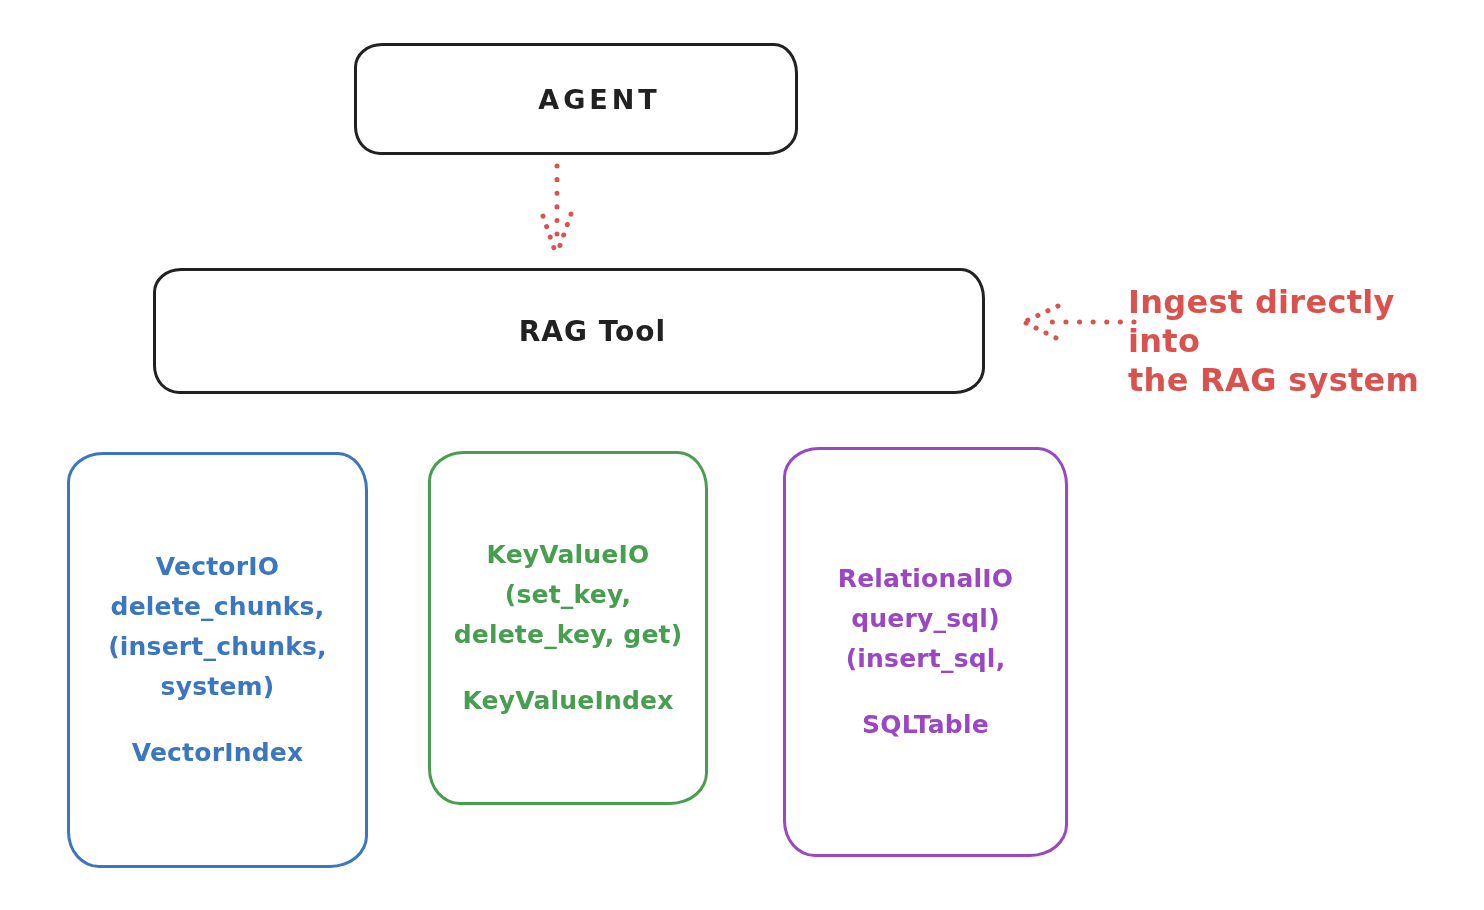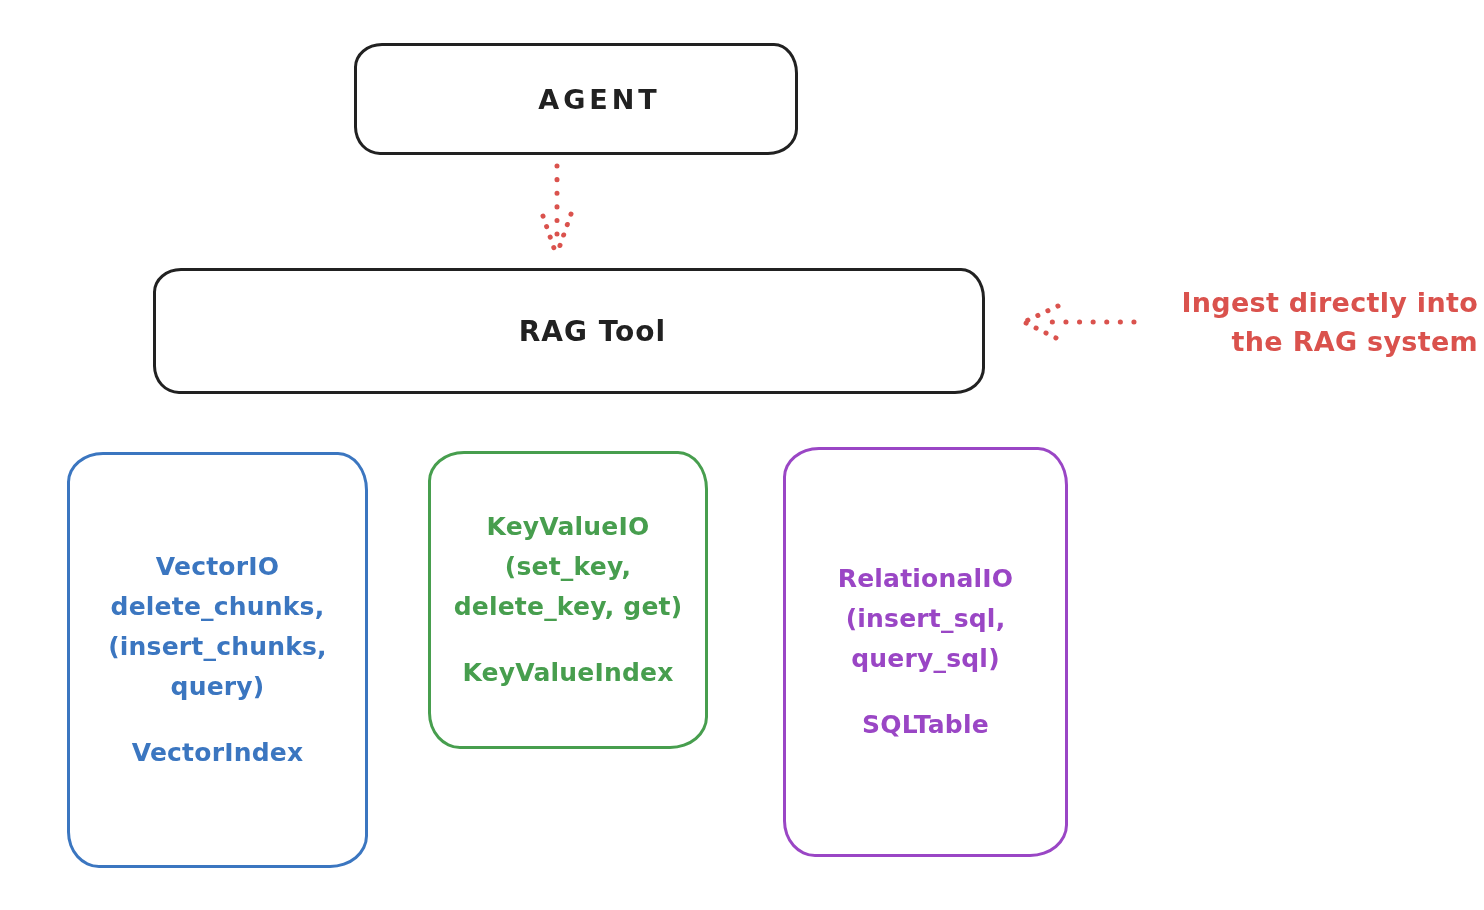--- a/index.html
+++ b/index.html
@@ -69,23 +69,23 @@
     stroke-linecap: round;
     fill: none;
   }
   .arrow .dots  { stroke-dasharray: 0.1 13.5; }
   .arrow .head  { stroke-dasharray: 0.1 11; }
   .annotation {
     position: absolute;
     left: 1128px;
     top: 283px;
     width: 350px;
-    text-align: right;
+    text-align: left;
     color: var(--red);
-    font-size: 27px;
+    font-size: 32px;
     font-weight: 700;
     line-height: 39px;
     letter-spacing: 0.3px;
   }
 </style>
 </head>
 <body>
 
 <div class="canvas">
 
@@ -111,31 +111,31 @@
 
   <div class="annotation">
     <div>Ingest directly into</div>
     <div>the RAG system</div>
   </div>
 
   <div class="backend backend-blue" style="left:67px; top:452px; width:301px; height:416px;">
     <div>VectorIO</div>
     <div>delete_chunks,</div>
     <div>(insert_chunks,</div>
-    <div>query)</div>
+    <div>system)</div>
     <div class="index-label">VectorIndex</div>
   </div>
 
-  <div class="backend backend-green" style="left:428px; top:451px; width:280px; height:298px;">
+  <div class="backend backend-green" style="left:428px; top:451px; width:280px; height:354px;">
     <div>KeyValueIO</div>
     <div>(set_key,</div>
     <div>delete_key, get)</div>
     <div class="index-label">KeyValueIndex</div>
   </div>
 
   <div class="backend backend-purple" style="left:783px; top:447px; width:285px; height:410px;">
     <div>RelationalIO</div>
+    <div>query_sql)</div>
     <div>(insert_sql,</div>
-    <div>query_sql)</div>
     <div class="index-label">SQLTable</div>
   </div>
 
 </div>
 
 </body></html>

